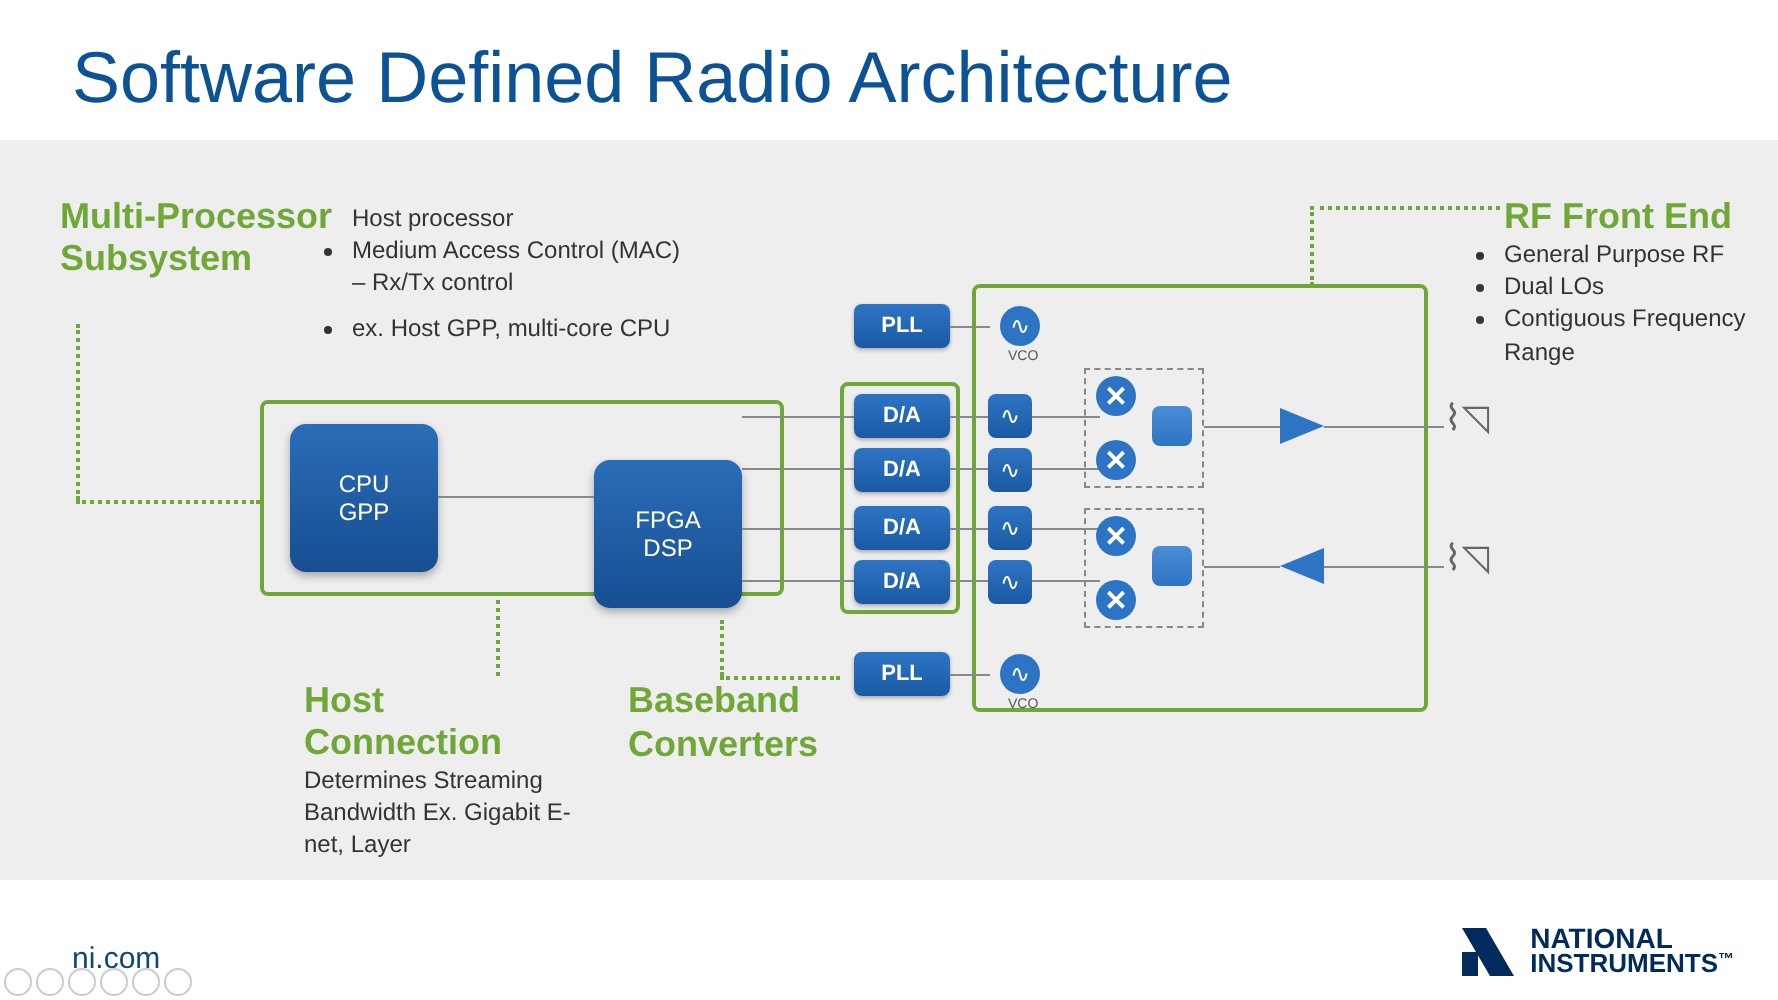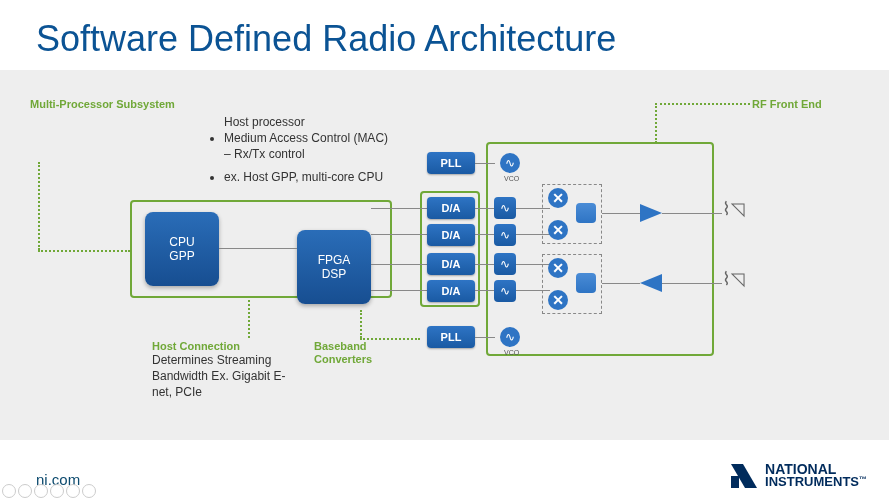--- a/index.html
+++ b/index.html
@@ -1,19 +1,19 @@
 <!DOCTYPE html>
 <html><head>
 <meta charset="utf-8">
 <style>
 * { margin: 0; padding: 0; box-sizing: border-box; }
 body { width: 889px; height: 500px; font-family: "Segoe UI", Arial, sans-serif; background: #fff; position: relative; overflow: hidden; }
 .slide-bg { position: absolute; top: 70px; left: 0; right: 0; bottom: 60px; background: #eeeeee; }
 .title { position: absolute; top: 18px; left: 36px; font-size: 36px; font-weight: 300; color: #0b5394; }
-.label-green { color: #70a838; font-weight: 600; font-size: 11px; }
+.label-green { color: #70a838; font-weight: 600; font-size: 18px; }
 .label-body { color: #333; font-size: 12px; line-height: 1.35; }
 .callout { position: absolute; }
 .block-cpu, .block-fpga { position: absolute; width: 74px; height: 74px; background: linear-gradient(180deg,#2a6db8 0%,#174e91 100%); border-radius: 8px; color: #fff; font-size: 12px; display: flex; flex-direction: column; align-items: center; justify-content: center; box-shadow: 0 2px 4px rgba(0,0,0,0.3); }
 .block-small { position: absolute; width: 48px; height: 22px; background: linear-gradient(180deg,#2e74c4 0%,#1a5aa3 100%); border-radius: 4px; color: #fff; font-size: 11px; font-weight: 600; display: flex; align-items: center; justify-content: center; box-shadow: 0 1px 2px rgba(0,0,0,0.3); }
 .icon-small { position: absolute; width: 22px; height: 22px; background: linear-gradient(180deg,#2e74c4 0%,#1a5aa3 100%); border-radius: 4px; display: flex; align-items: center; justify-content: center; }
 .icon-circle { position: absolute; width: 20px; height: 20px; background: #2e74c4; border-radius: 50%; display: flex; align-items: center; justify-content: center; }
 .green-box { position: absolute; border: 2px solid #70a838; border-radius: 4px; }
 .dashed-box { position: absolute; border: 1.5px dashed #888; }
 .footer { position: absolute; bottom: 12px; left: 36px; font-size: 15px; color: #0c4a6e; }
 .logo { position: absolute; bottom: 10px; right: 22px; font-size: 14px; font-weight: 800; color: #002b5c; display: flex; align-items: center; gap: 6px; }
@@ -31,35 +31,40 @@
 </style>
 </head>
 <body>
 
 <div class="slide-bg"></div>
 <div class="title">Software Defined Radio Architecture</div>
 
 <div class="callout" style="top:98px; left:30px; width:150px;">
   <div class="label-green">Multi-Processor Subsystem</div>
 </div>
-<div class="callout" style="top:114px; left:176px; width:170px;margin-left:48px;">
+<div class="callout" style="top:101px; left:176px; width:170px;">
   <div class="label-body">Host processor</div>
   <ul class="label-body">
     <li>Medium Access Control (MAC) – Rx/Tx control</li>
     <li style="margin-top:6px">ex. Host GPP, multi-core CPU</li>
   </ul>
 </div>
 
 <div class="callout" style="top:98px; left:752px; width:130px;">
   <div class="label-green">RF Front End</div>
+  <ul class="label-body">
+    <li>General Purpose RF</li>
+    <li>Dual LOs</li>
+    <li>Contiguous Frequency Range</li>
+  </ul>
 </div>
 
 <div class="callout" style="top:340px; left:152px; width:140px;">
   <div class="label-green">Host Connection</div>
-  <div class="label-body">Determines Streaming Bandwidth Ex. Gigabit E-net, PCIe</div>
+  <div class="label-body">Determines Streaming Bandwidth Ex. Gigabit E-net, Layer</div>
 </div>
 
 <div class="callout" style="top:340px; left:314px; width:110px;">
   <div class="label-green" style="line-height:1.2">Baseband Converters</div>
 </div>
 
 <div class="green-box" style="top:200px; left:130px; width:262px; height:98px;"></div>
 
 <div class="green-box" style="top:191px; left:420px; width:60px; height:116px;"></div>
 

